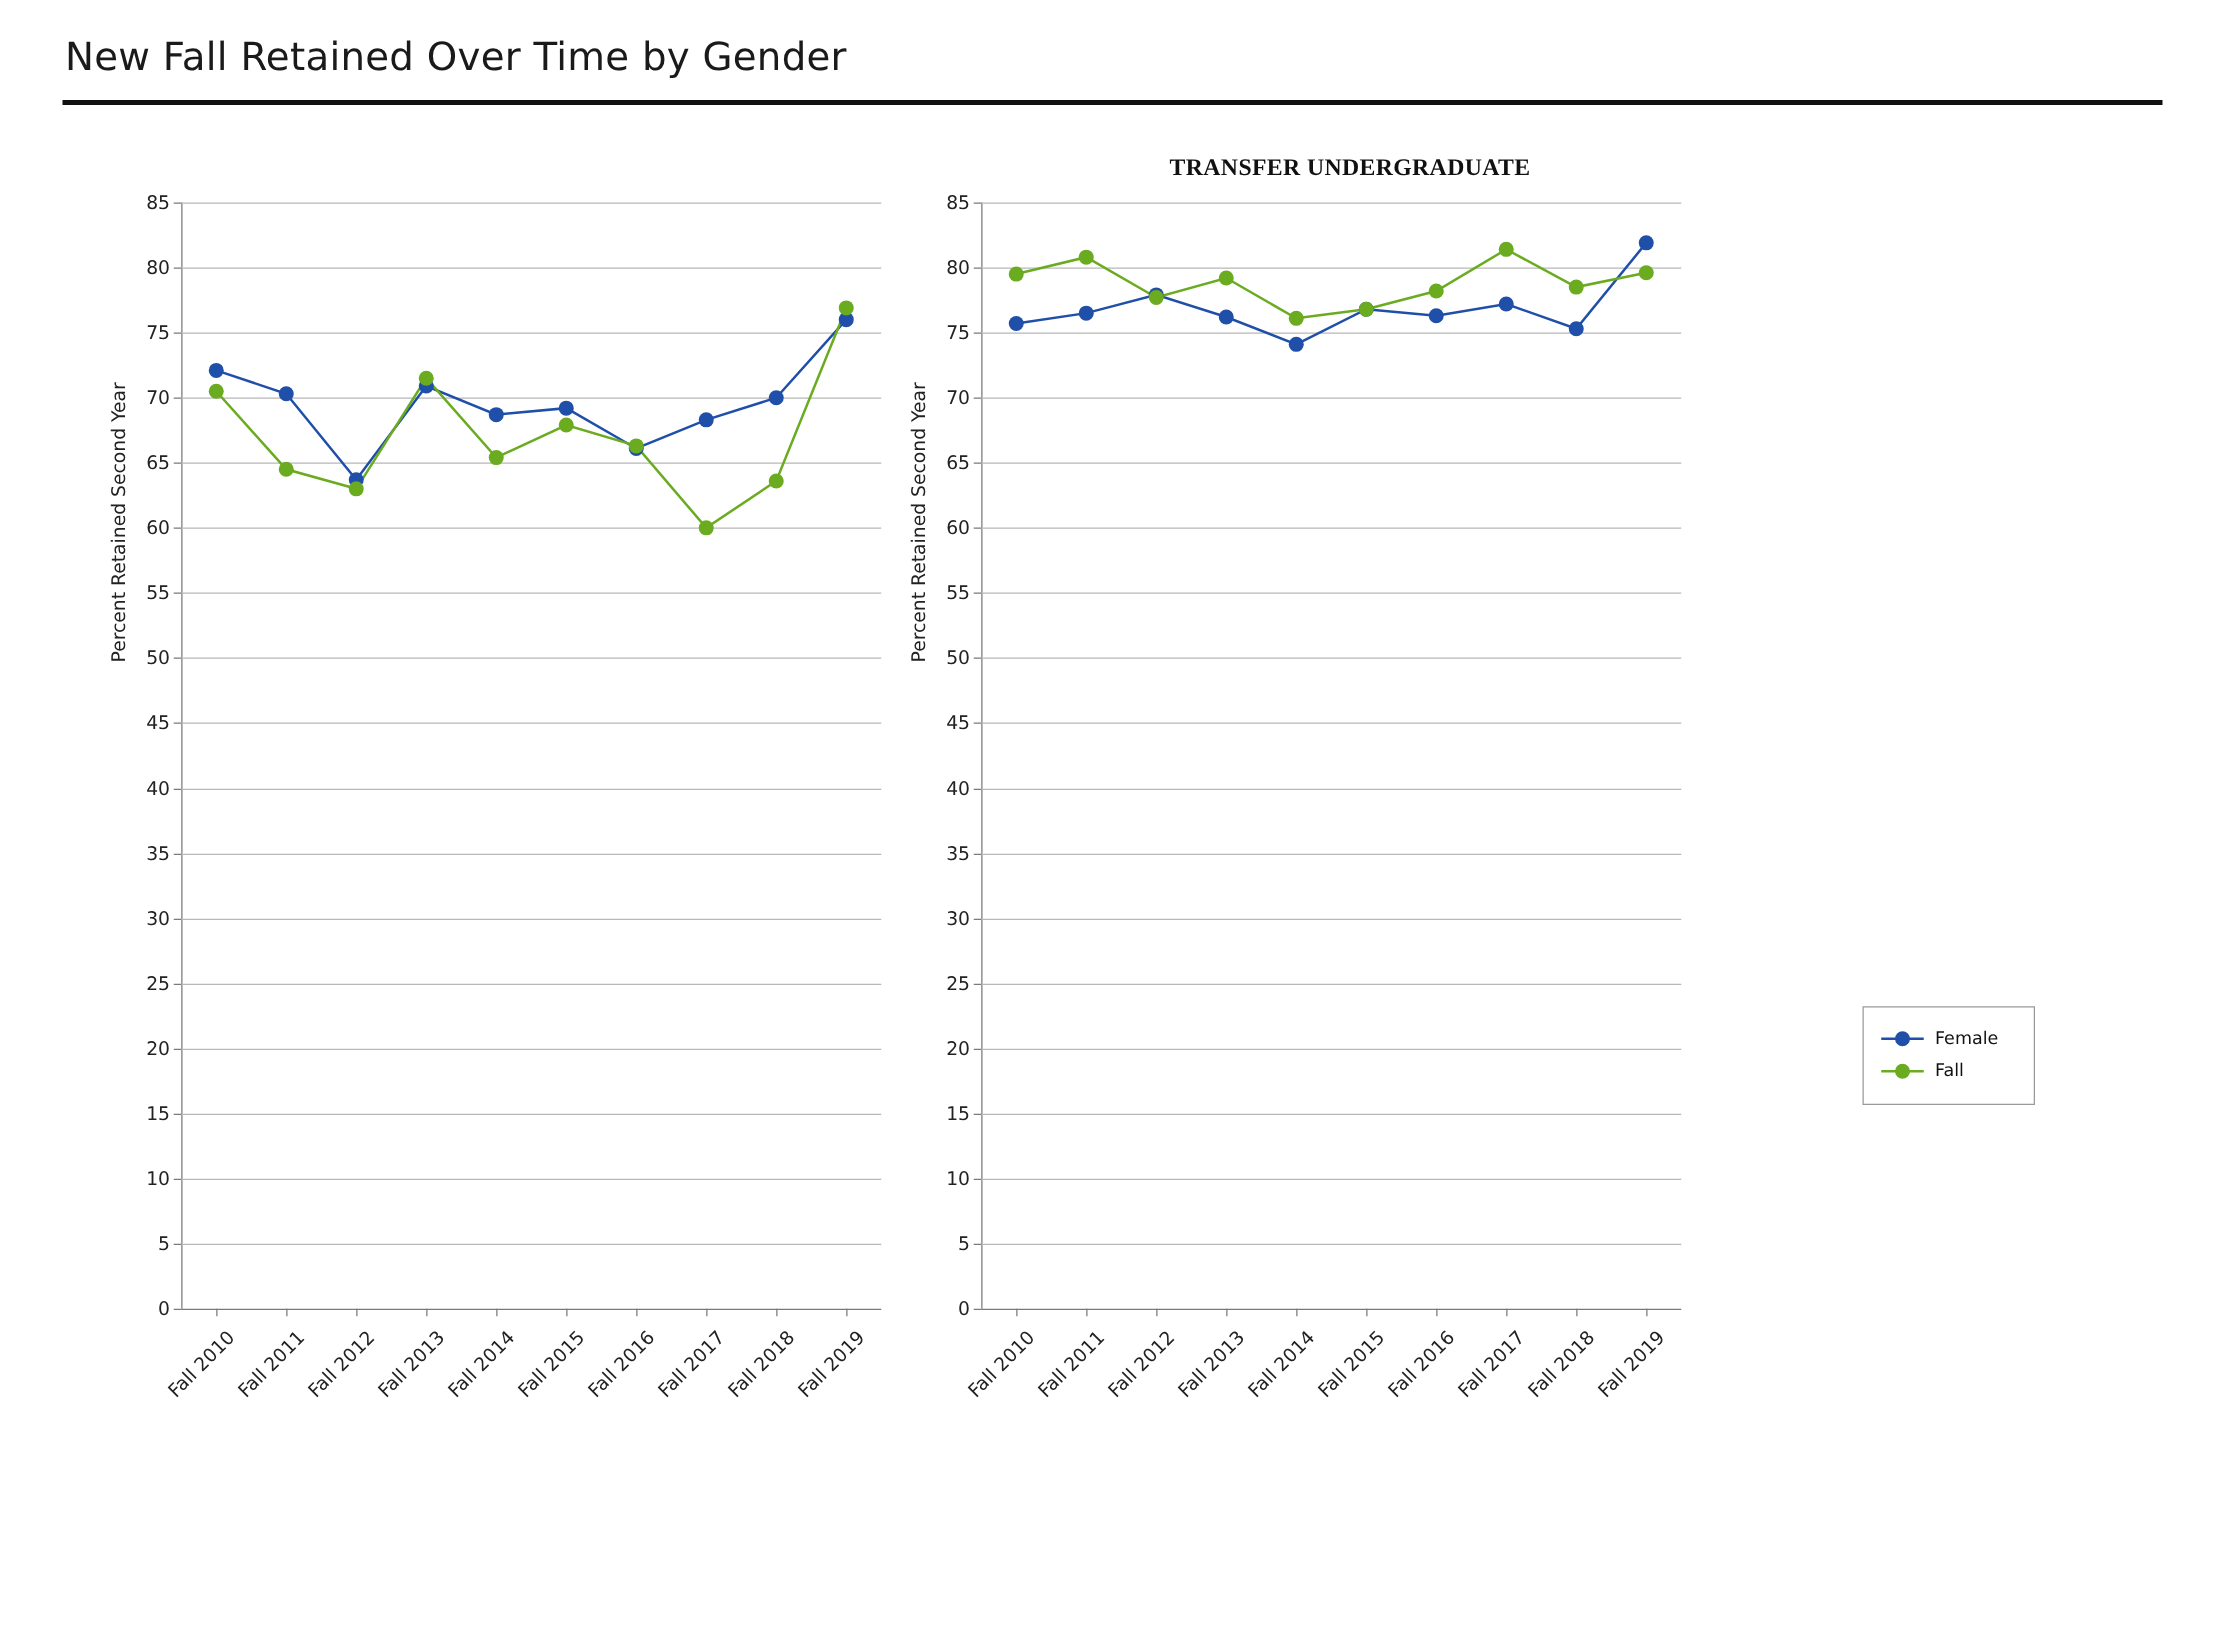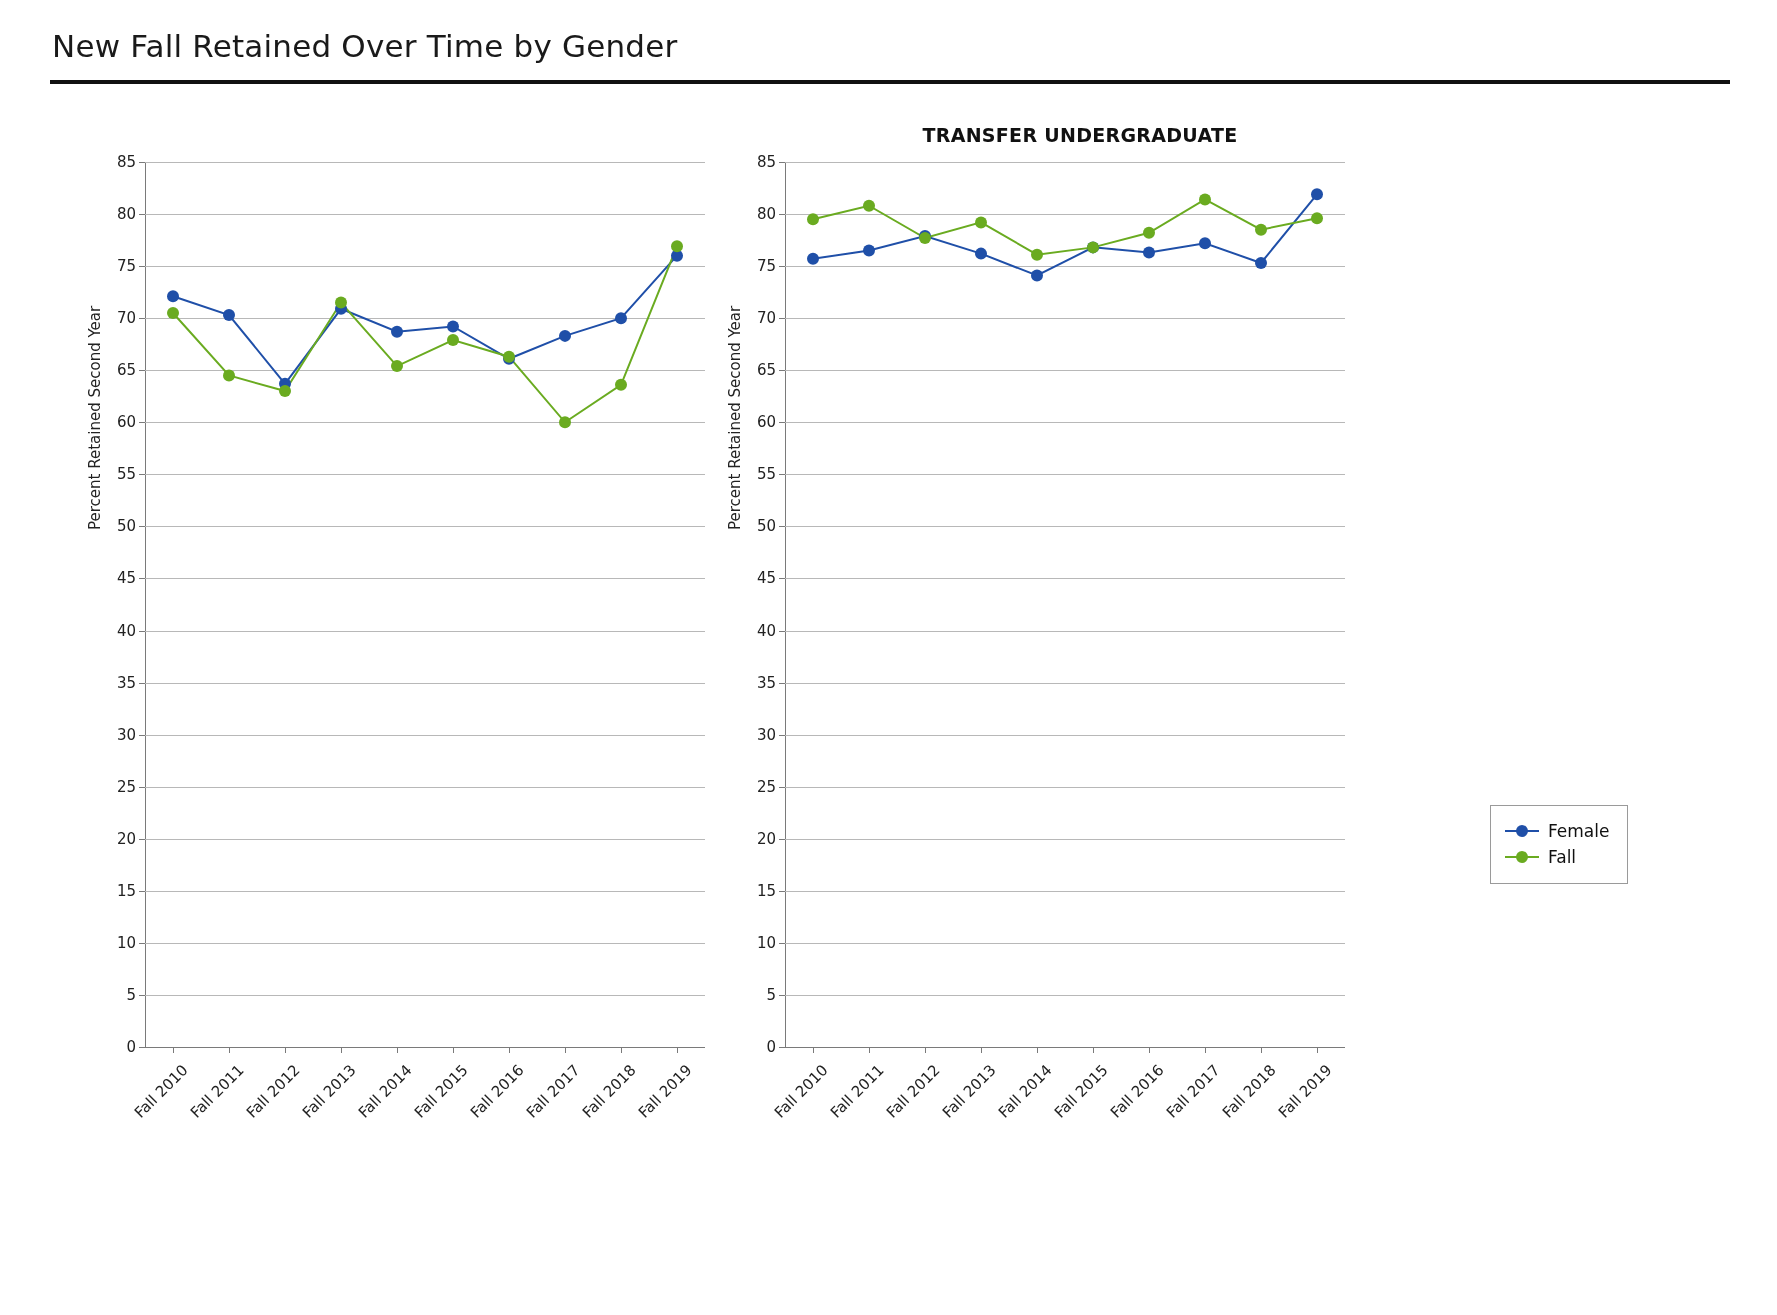--- a/index.html
+++ b/index.html
@@ -54,21 +54,21 @@
     top: 24px;
     left: 0;
     width: 700px;
     text-align: center;
     font-size: 19px;
     font-weight: bold;
     color: #111111;
     letter-spacing: 0.3px;
   }
   .panel-freshman .panel-title { padding-left: 30px; }
-  .panel-transfer .panel-title { padding-left: 40px; }
+  .panel-transfer .panel-title { padding-left: 40px; font-family: Liberation Serif, serif; }
 
   .ylabel {
     position: absolute;
     left: 10px;
     top: 430px;
     transform: rotate(-90deg);
     transform-origin: left top;
     font-size: 15px;
     color: #222;
     white-space: nowrap;
@@ -170,21 +170,21 @@
   }
   .legend-swatch .ldot {
     position: absolute;
     left: 11px;
     top: 1px;
     width: 12px;
     height: 12px;
     border-radius: 50%;
   }
   .legend-label {
-    font-size: 17px;
+    font-size: 14px;
     color: #111;
     text-align: center;
   }
 </style>
 </head>
 <body>
 
 <div class="page-title">New Fall Retained Over Time by Gender</div>
 <div class="title-rule"></div>
 

